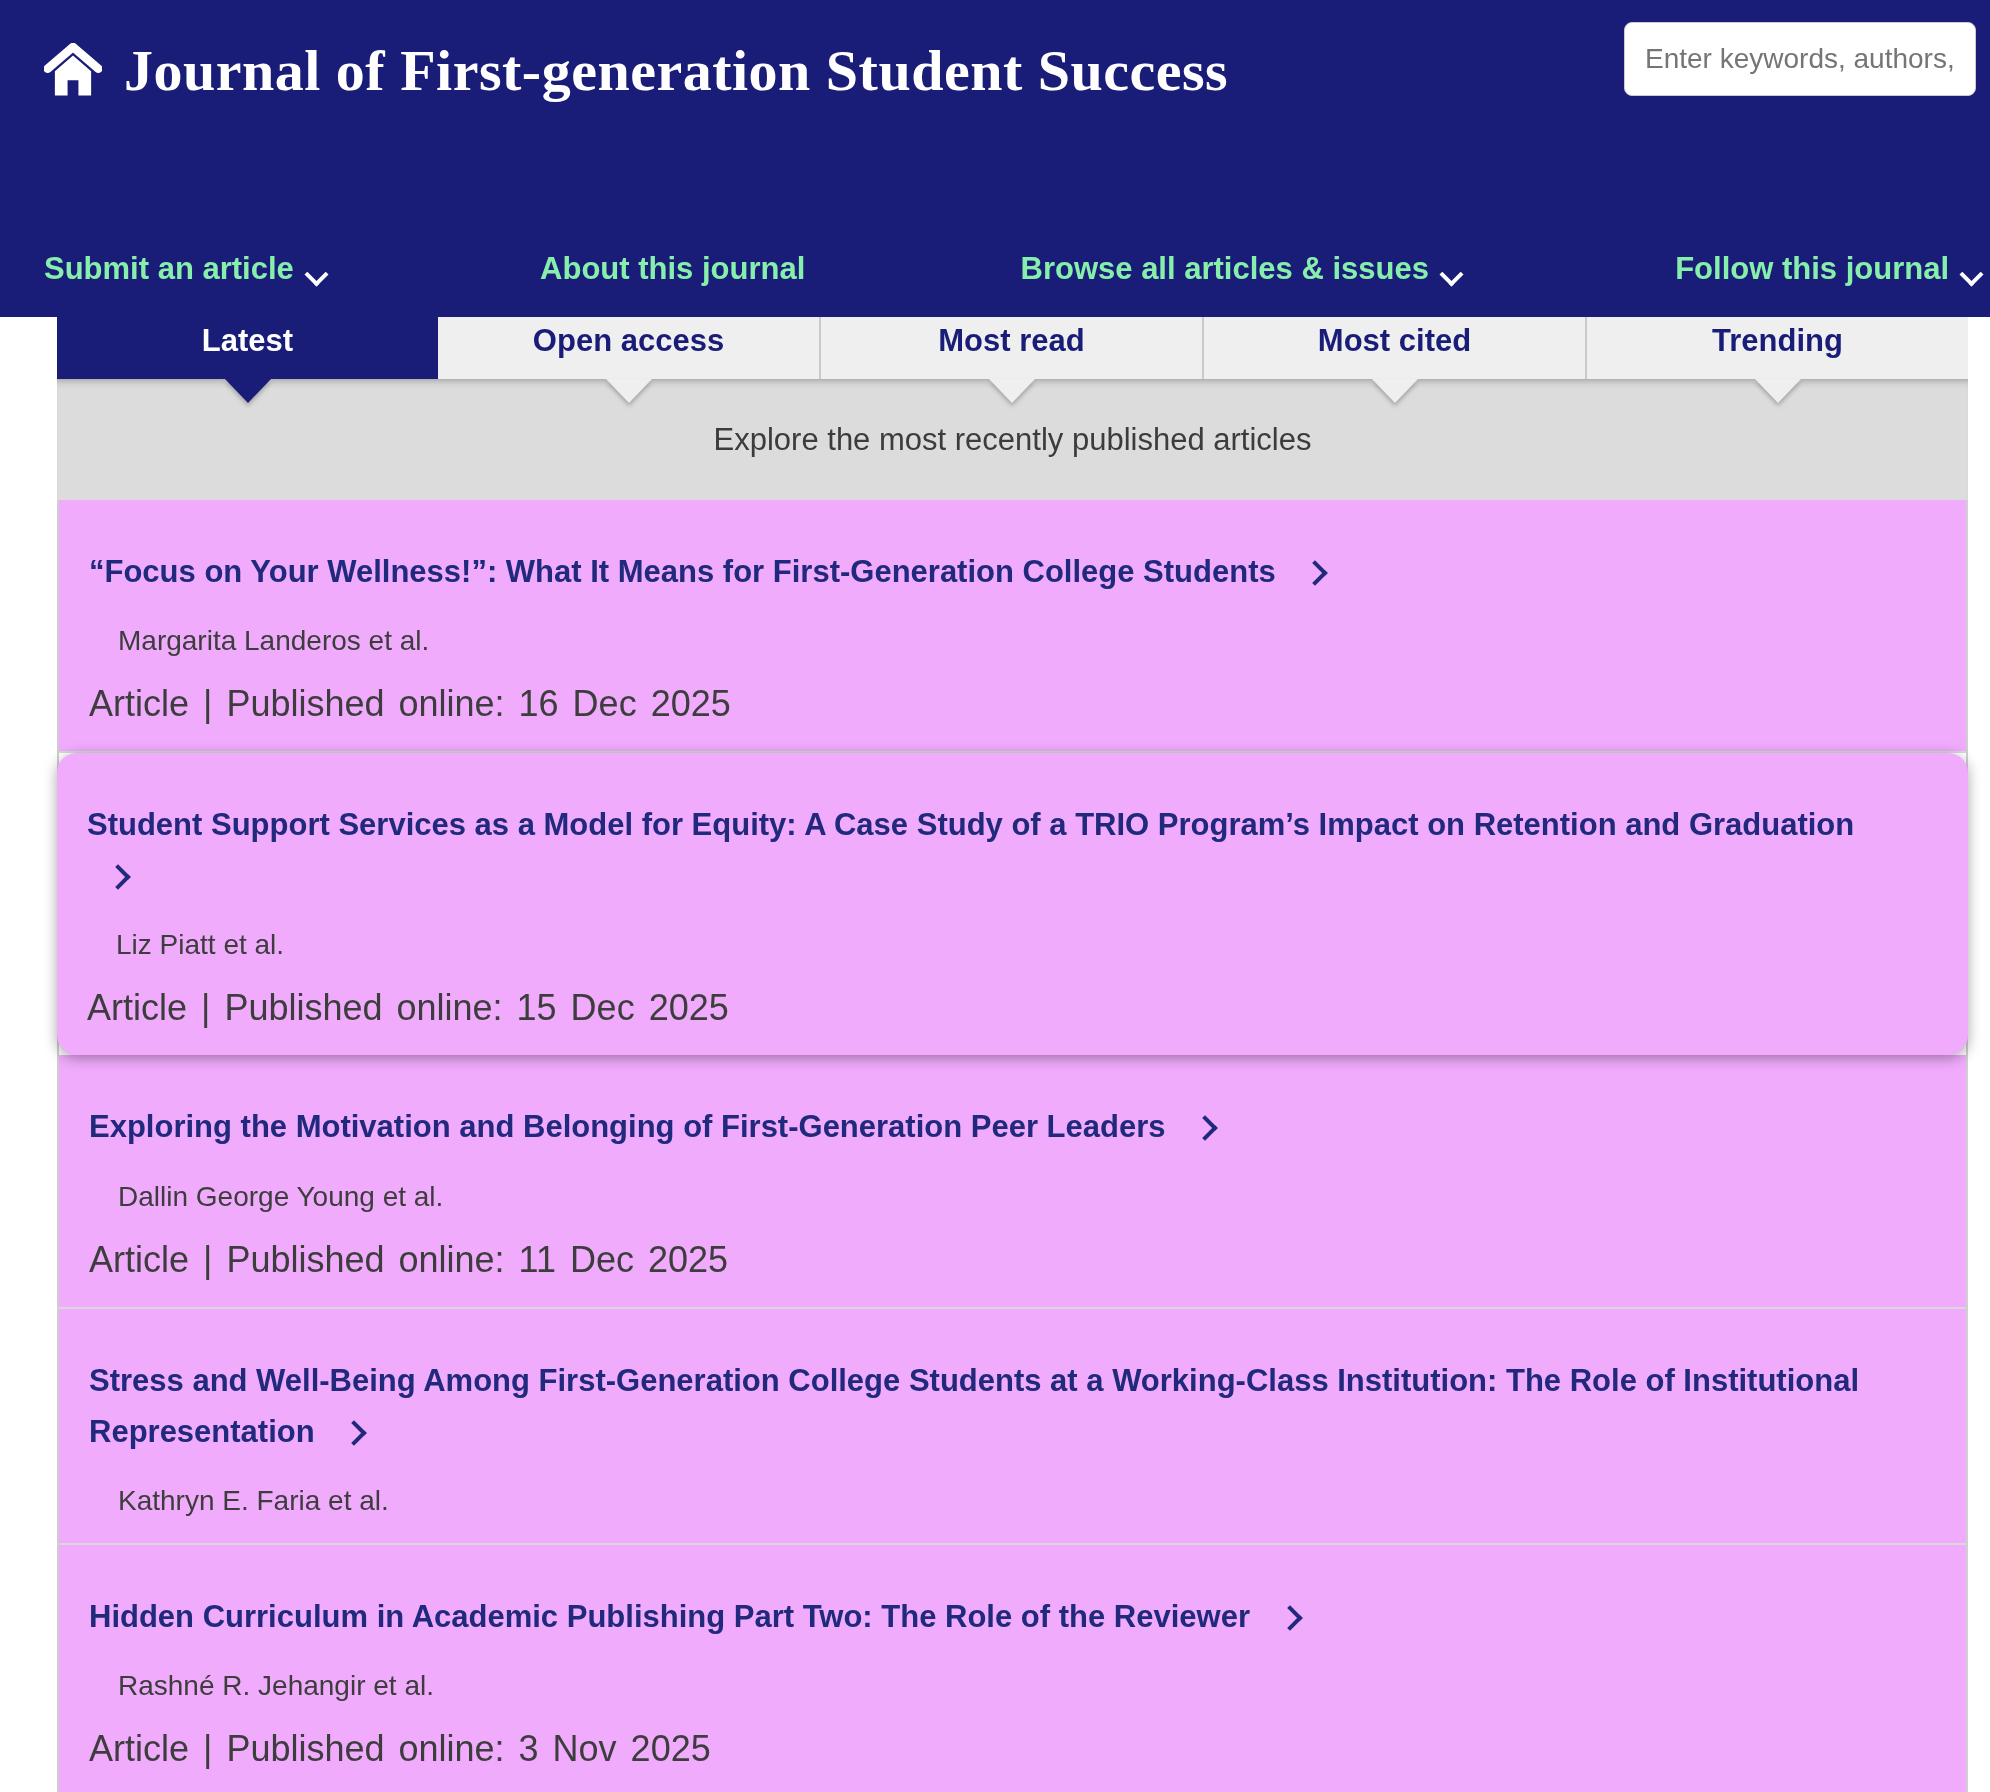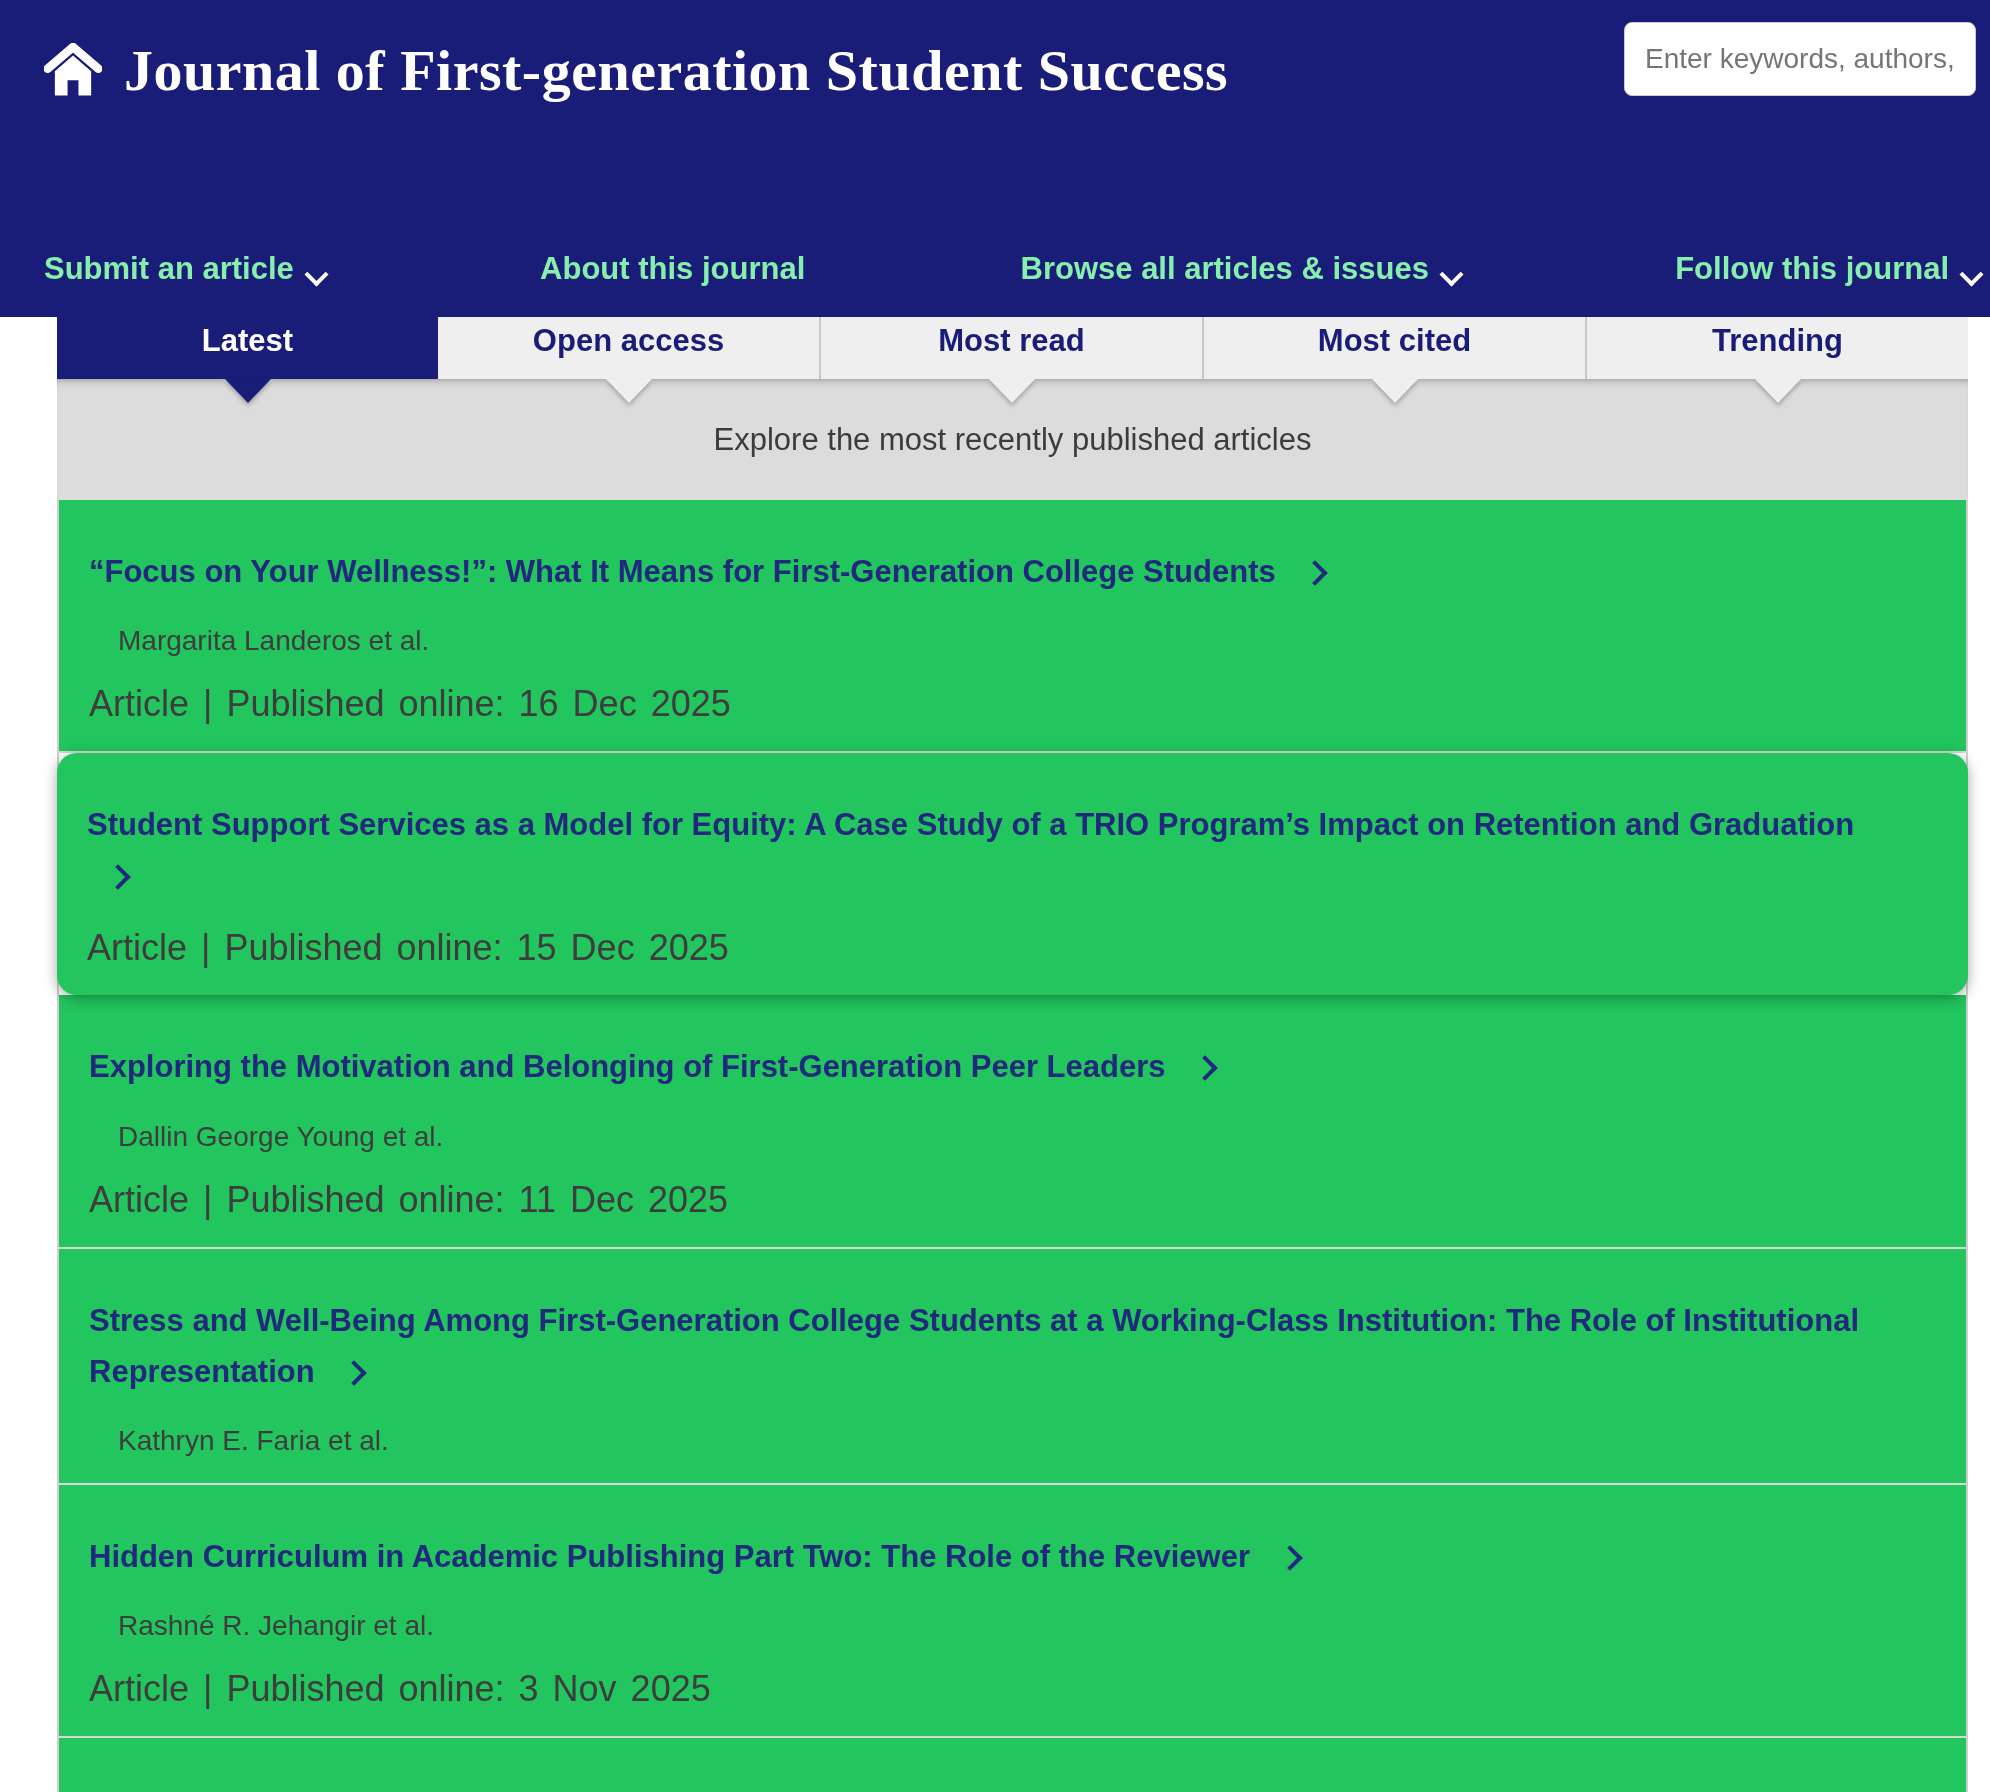--- a/index.html
+++ b/index.html
@@ -113,21 +113,21 @@
 
   .articles-panel {
     background: #ffffff;
     border-left: 2px solid #cfcfcf;
     border-right: 2px solid #cfcfcf;
     min-height: 1400px;
   }
   .article {
     padding: 46px 32px 26px 30px;
     border-bottom: 2px solid #d8d8d8;
-    background: #22c55e;
+    background: #f0abfc;
   }
   .article:last-child { border-bottom: none; }
   .article.card {
     position: relative; z-index: 2;
     margin: 0 -2px;
     border-bottom: none;
     border-radius: 20px;
     box-shadow: 0 3px 14px rgba(0,0,0,0.35);
   }
   .article-title-link {
@@ -211,20 +211,21 @@
       </a>
       <div class="article-authors">Margarita Landeros et al.</div>
       <div class="article-meta">Article | Published online: 16 Dec 2025</div>
     </div>
 
     <div class="article card">
       <a class="article-title-link">
         <span>Student Support Services as a Model for Equity: A Case Study of a TRIO Program’s Impact on Retention and Graduation</span>
         <span class="chev-right"></span>
       </a>
+      <div class="article-authors">Liz Piatt et al.</div>
       <div class="article-meta">Article | Published online: 15 Dec 2025</div>
     </div>
 
     <div class="article">
       <a class="article-title-link">
         <span>Exploring the Motivation and Belonging of First-Generation Peer Leaders</span>
         <span class="chev-right"></span>
       </a>
       <div class="article-authors">Dallin George Young et al.</div>
       <div class="article-meta">Article | Published online: 11 Dec 2025</div>

